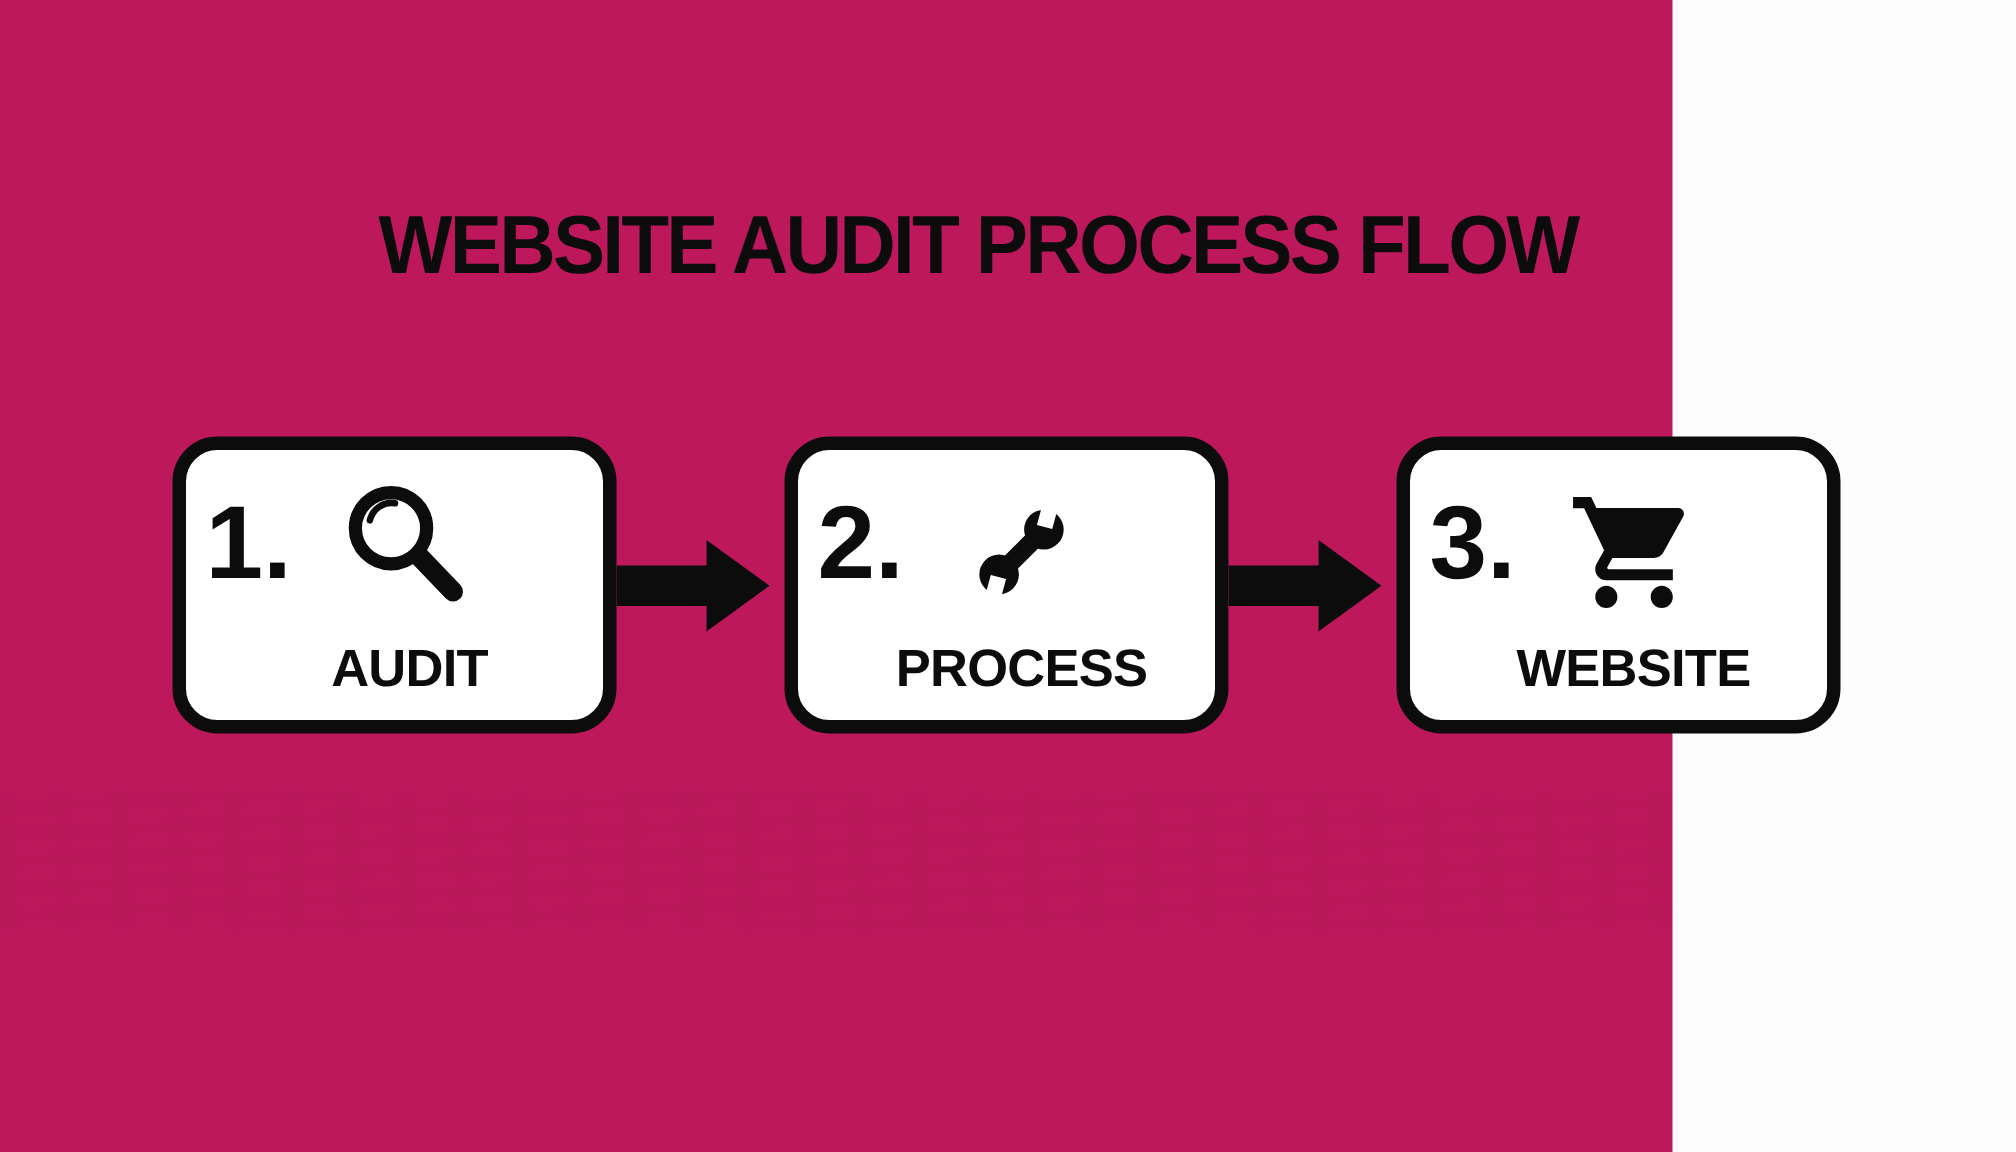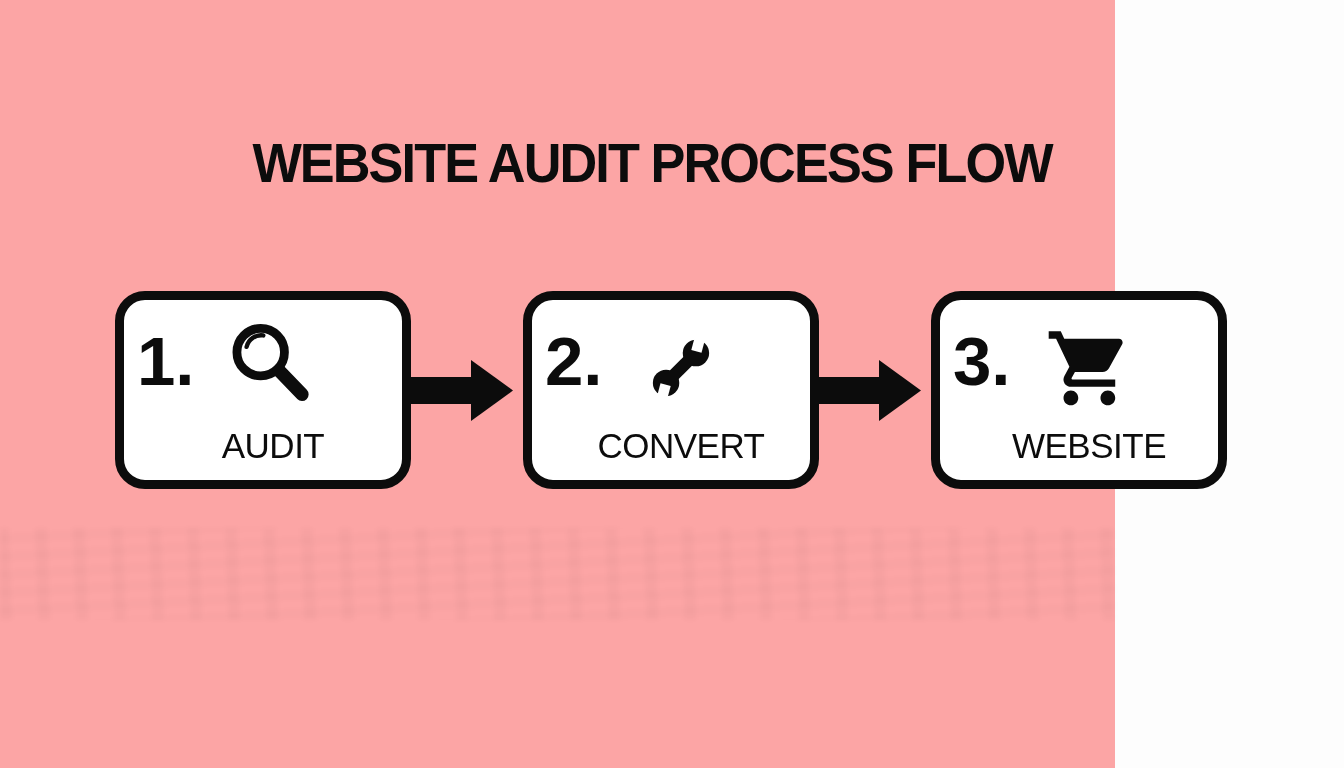--- a/index.html
+++ b/index.html
@@ -8,21 +8,21 @@
     width: 1344px;
     height: 768px;
     background: #fdfdfd;
     font-family: "Liberation Sans", sans-serif;
     overflow: hidden;
   }
   .canvas {
     position: relative;
     width: 1115px;
     height: 768px;
-    background: #fca5a5;
+    background: #be185d;
   }
   
   .texture-band {
     position: absolute;
     left: 0;
     right: 0;
     top: 528px;
     height: 92px;
     background:
       repeating-linear-gradient(88deg, rgba(0,0,0,0.02) 0 12px, transparent 12px 38px),
@@ -85,21 +85,21 @@
     box-sizing: border-box;
   }
   .step-icon {
     width: 88px;
     height: 88px;
     flex: none;
   }
   .step-label {
     margin-top: 16px;
     font-size: 35px;
-    font-weight: normal;
+    font-weight: bold;
     letter-spacing: -0.5px;
     color: #0c0c0c;
     line-height: 1;
     white-space: nowrap;
     text-align: right;
   }
   .flow-arrow {
     width: 112px;
     height: 198px;
     flex: none;
@@ -138,21 +138,21 @@
       <div class="step-content">
         <svg class="step-icon" viewBox="0 0 100 100" aria-hidden="true">
           <g transform="rotate(-45 50 50)">
             <circle cx="26" cy="50" r="15" fill="#0c0c0c"></circle>
             <circle cx="74" cy="50" r="15" fill="#0c0c0c"></circle>
             <rect x="26" y="43" width="48" height="14" fill="#0c0c0c"></rect>
             <rect x="2" y="44" width="22" height="12" fill="#ffffff" transform="rotate(-30 26 50)"></rect>
             <rect x="76" y="44" width="22" height="12" fill="#ffffff" transform="rotate(-30 74 50)"></rect>
           </g>
         </svg>
-        <span class="step-label">CONVERT</span>
+        <span class="step-label">PROCESS</span>
       </div>
     </div>
 
     <svg class="flow-arrow" viewBox="0 0 112 198" aria-hidden="true">
       <rect x="0" y="86" width="66" height="27" fill="#0c0c0c"></rect>
       <polygon points="60,69 60,130 102,99.5" fill="#0c0c0c"></polygon>
     </svg>
 
     <div class="step-box">
       <span class="step-number">3.</span>

